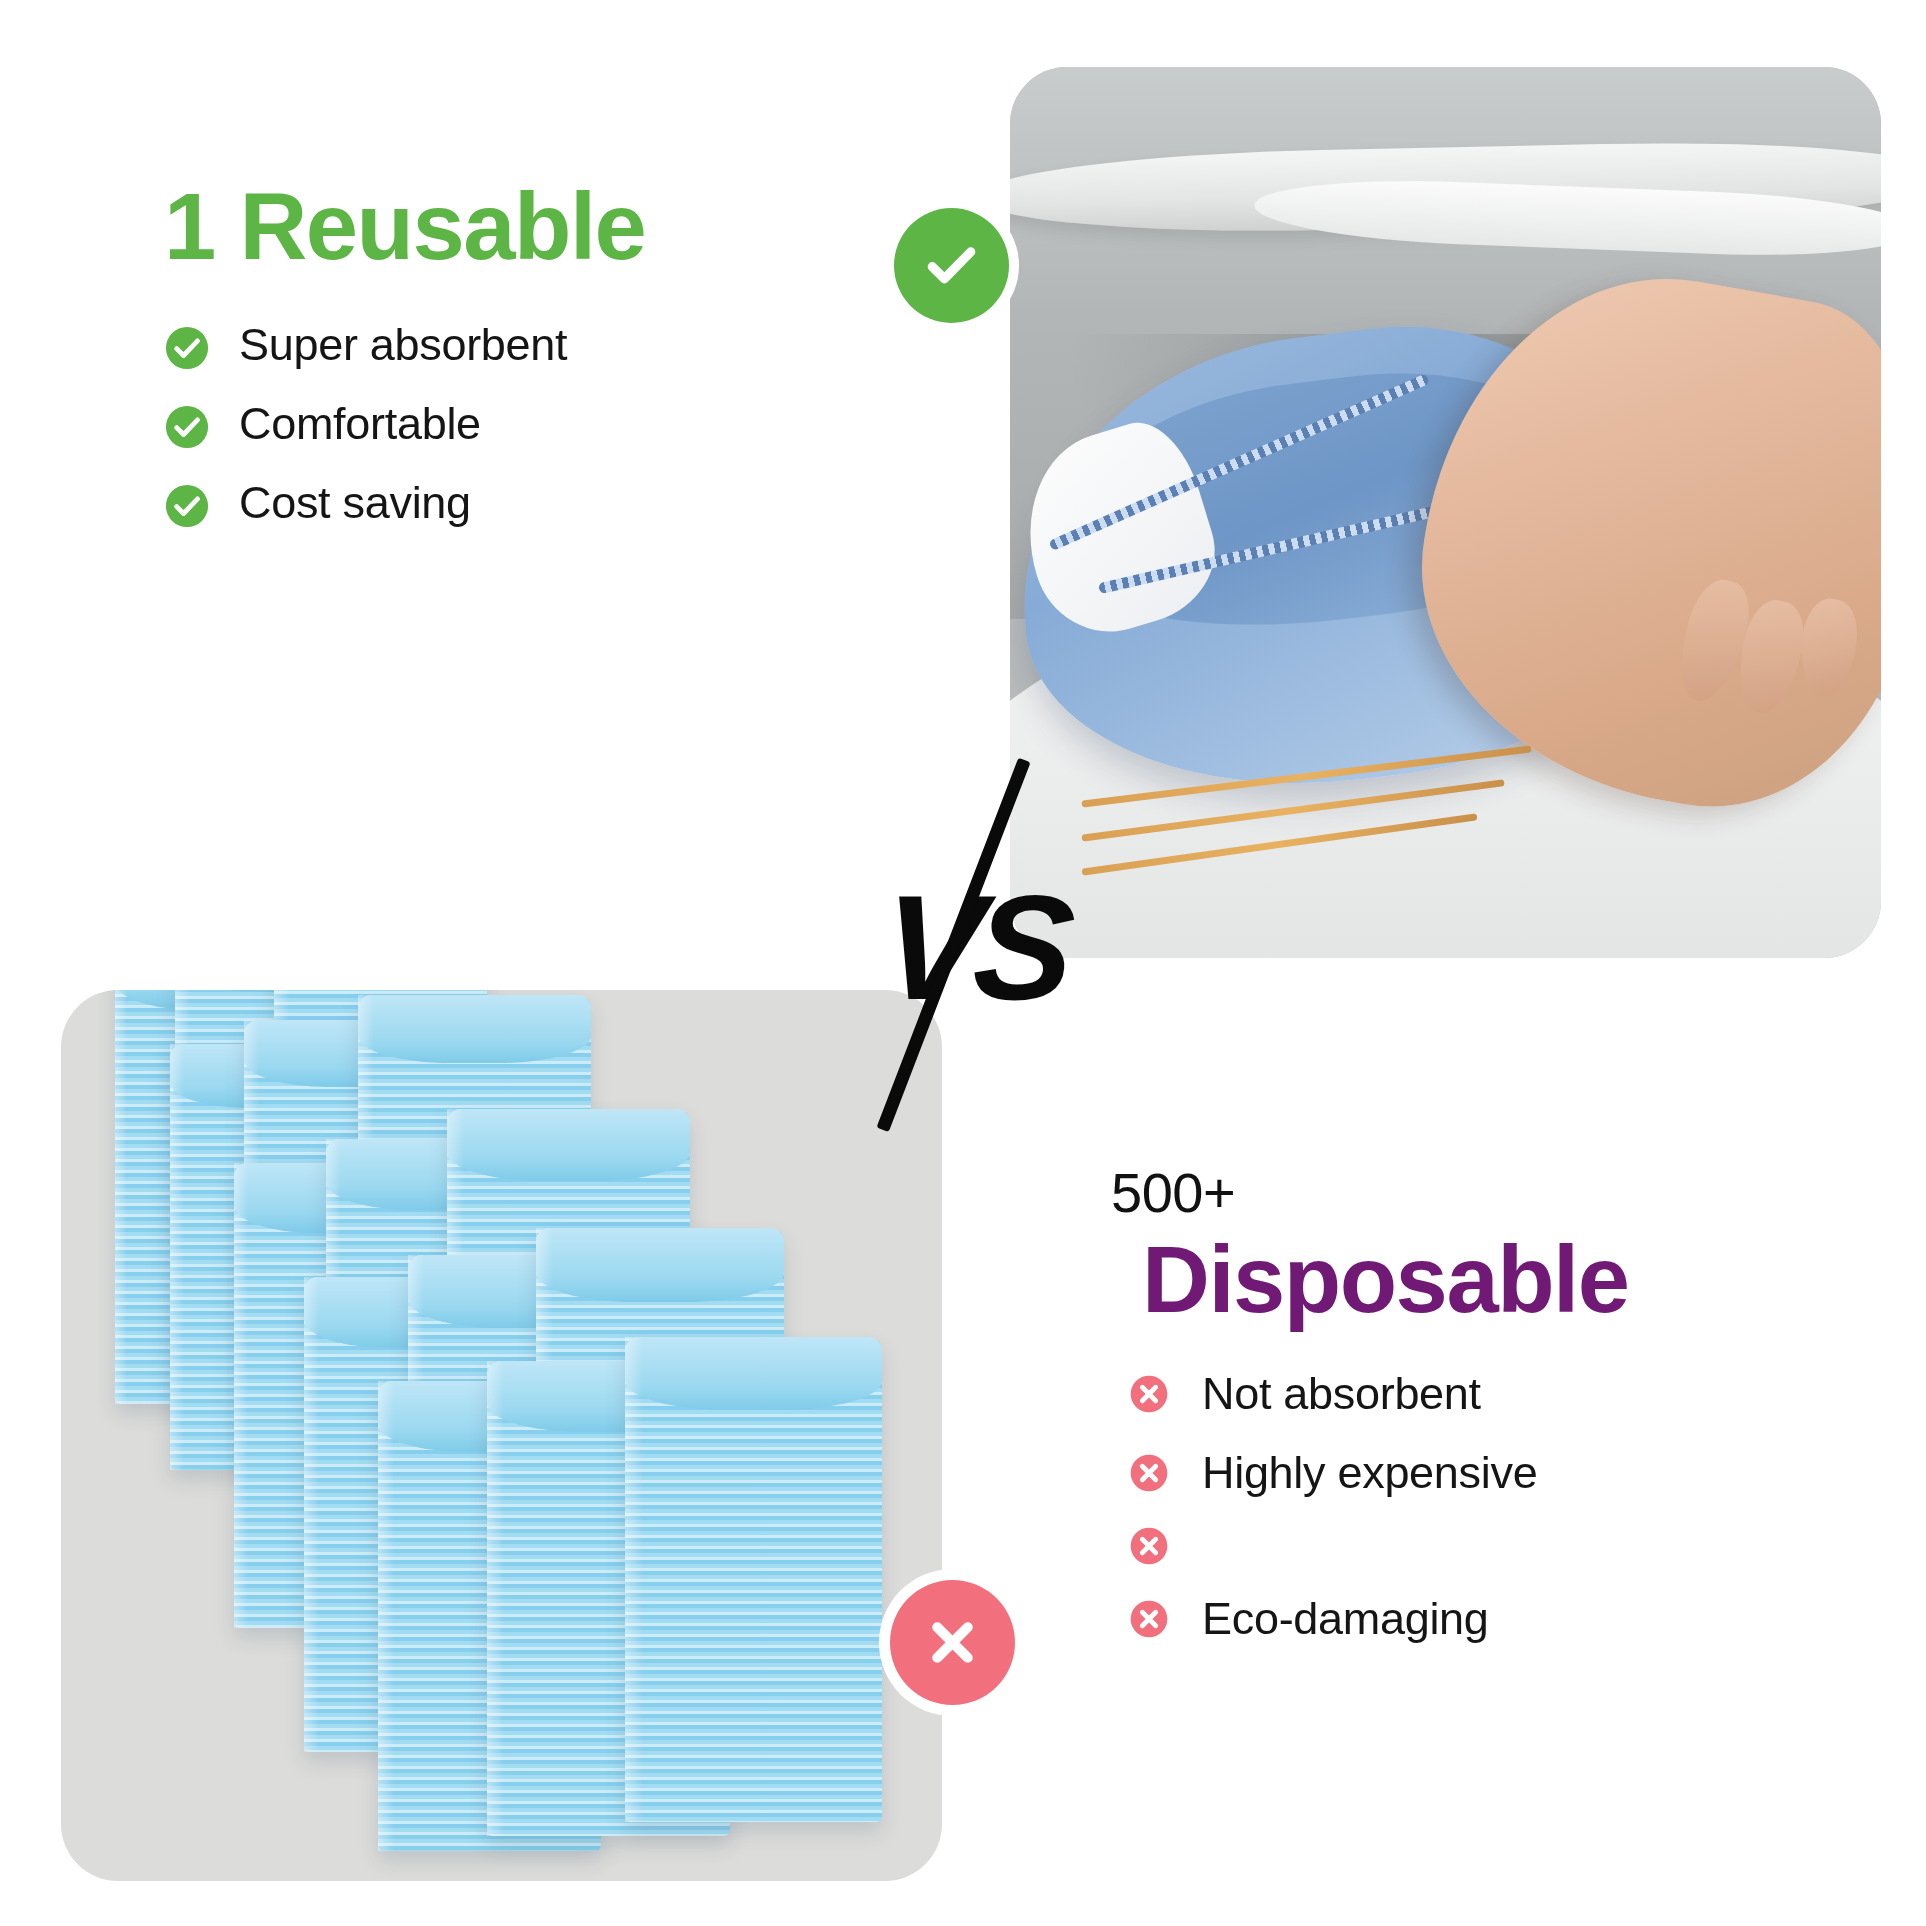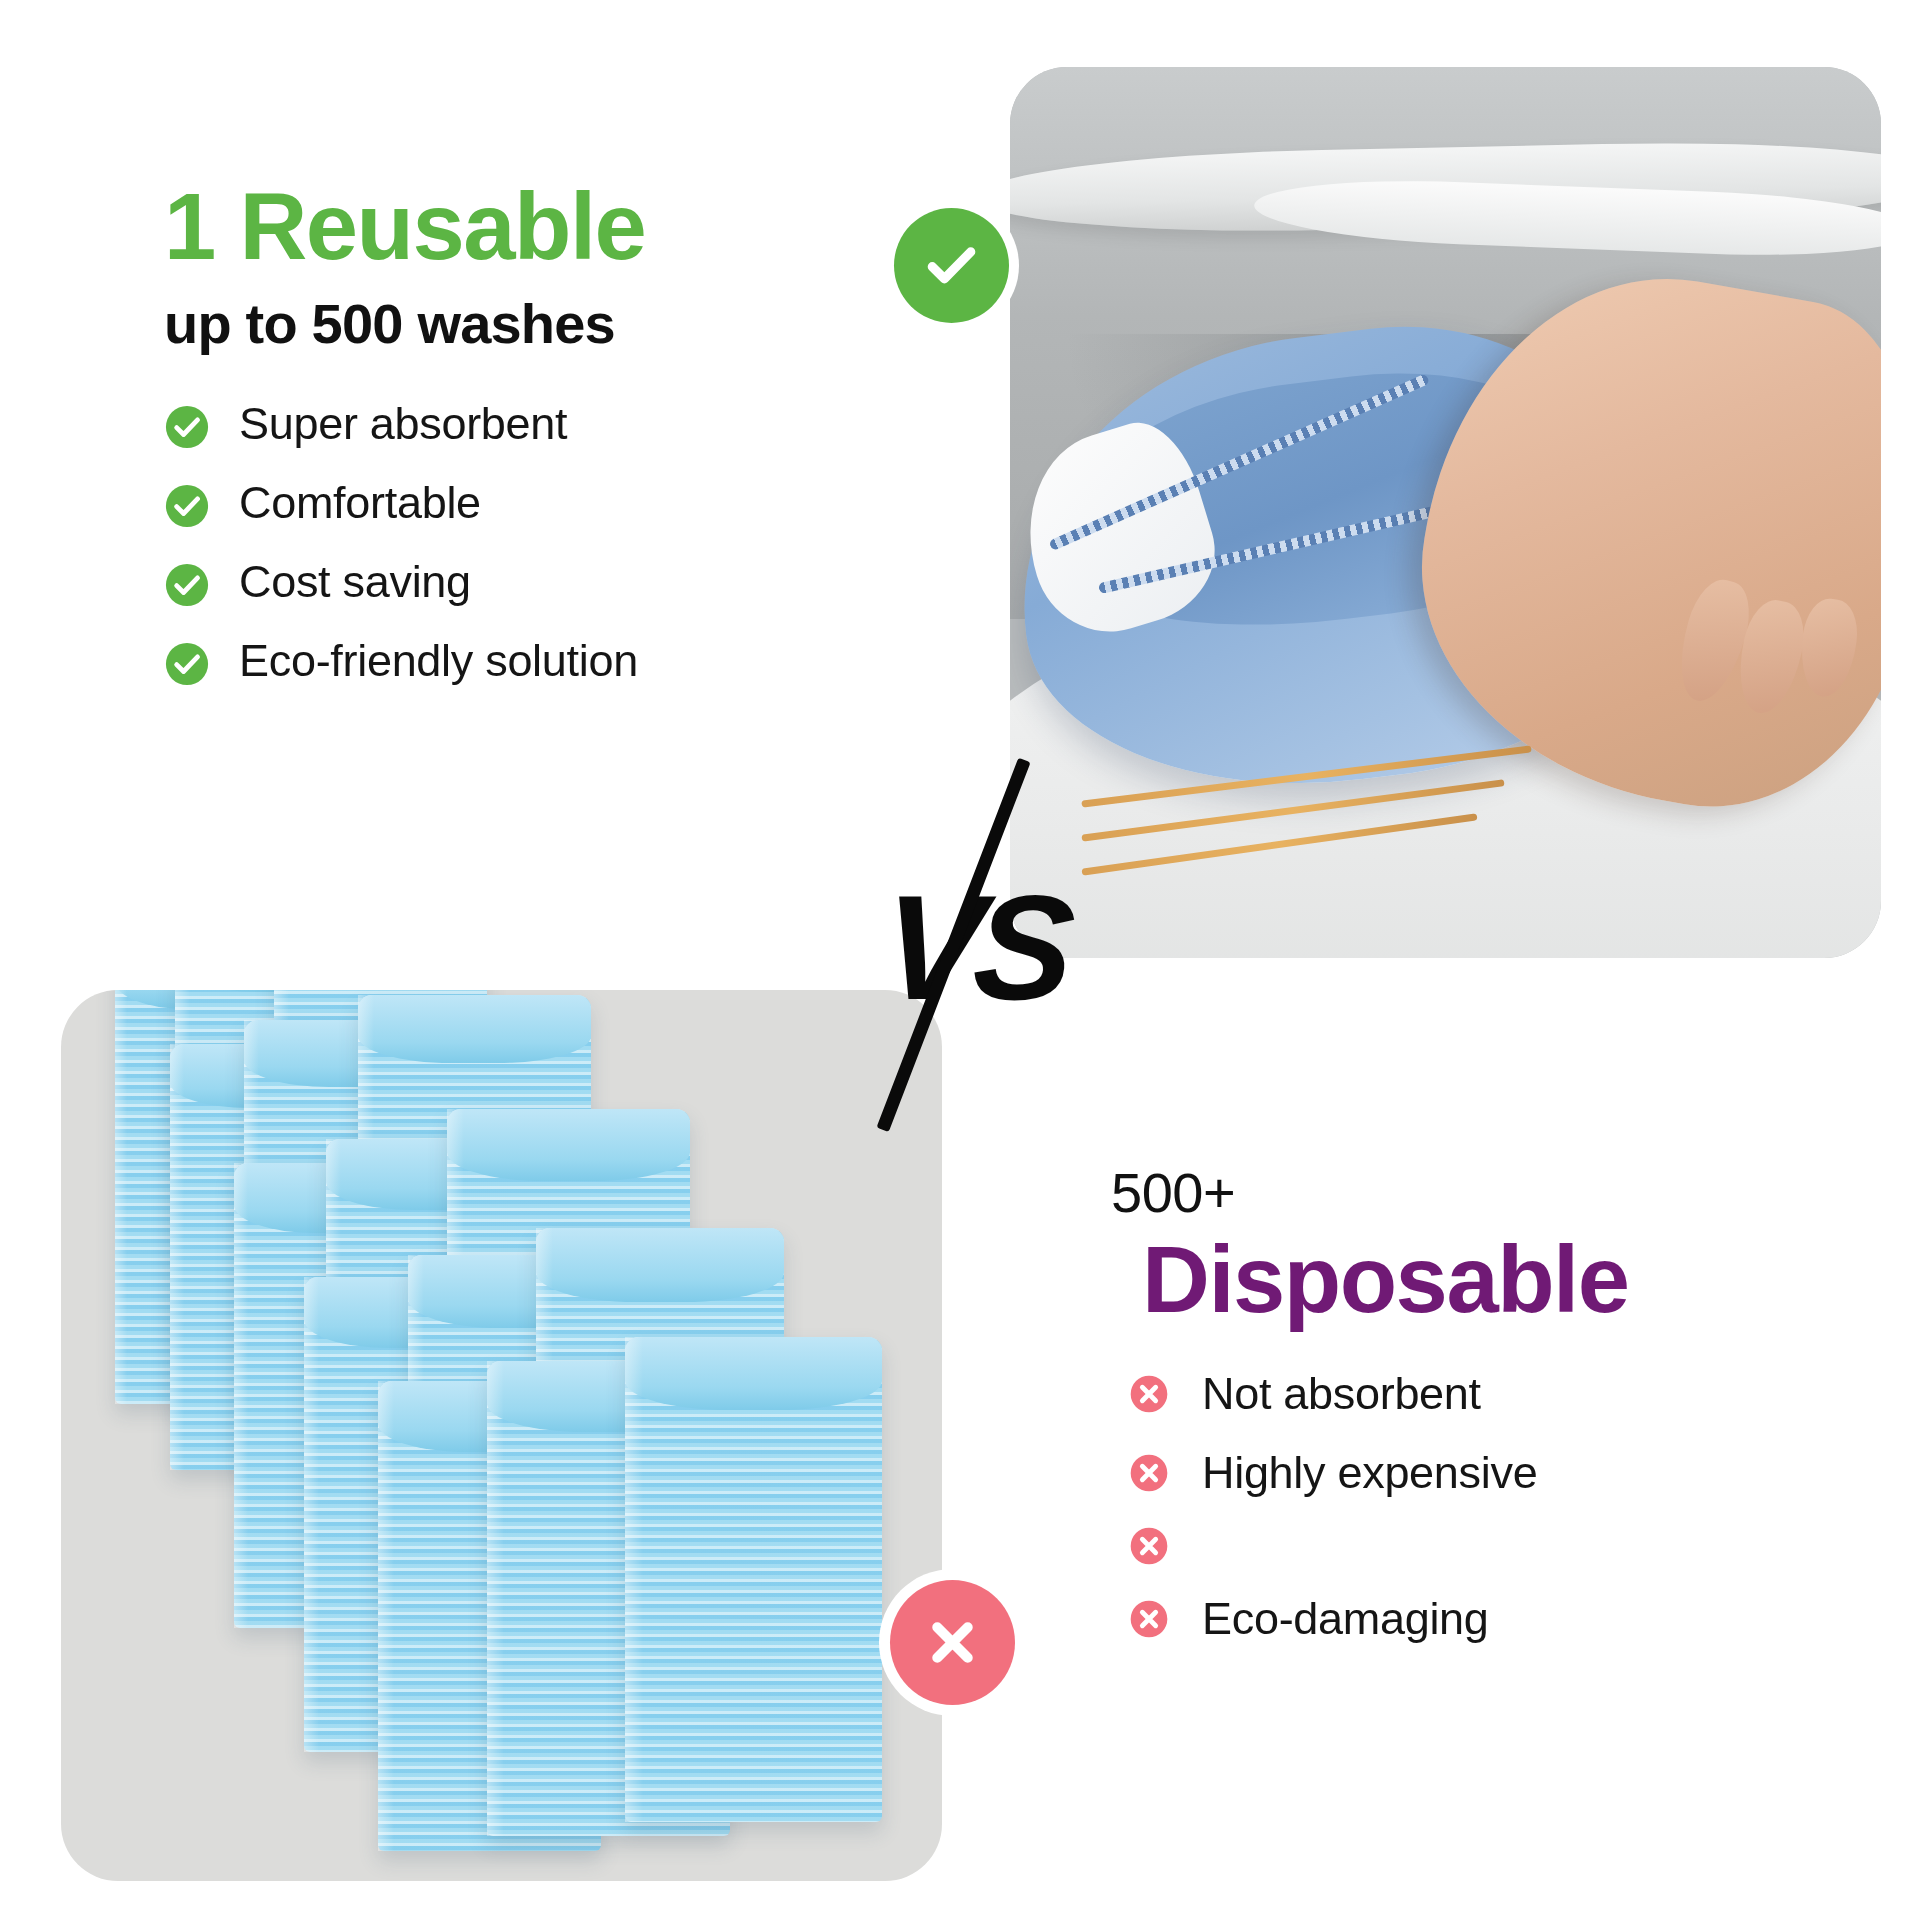--- a/index.html
+++ b/index.html
@@ -279,21 +279,20 @@
   <div class="badge badge-x">
     <div class="badge-inner">
       <svg width="73" height="73" viewBox="0 0 24 24" aria-hidden="true">
         <path d="M7 7l10 10M17 7L7 17" fill="none" stroke="#ffffff" stroke-width="3.3" stroke-linecap="round"></path>
       </svg>
     </div>
   </div>
 
   <div class="reusable-block">
     <div class="title-green">1 Reusable</div>
-    <div class="subtitle-black">up to 500 washes</div>
 
     <div class="feature-list">
 
       <div class="feature-row f-green">
         <span class="feature-ic">
           <svg width="46" height="46" viewBox="0 0 24 24">
             <circle cx="12" cy="12" r="11" fill="#5CB544"></circle>
             <path d="M6.6 12.3l3.6 3.6 7.3-7.6" fill="none" stroke="#ffffff" stroke-width="2.5" stroke-linecap="round" stroke-linejoin="round"></path>
           </svg>
         </span>
@@ -313,29 +312,20 @@
       <div class="feature-row f-green">
         <span class="feature-ic">
           <svg width="46" height="46" viewBox="0 0 24 24">
             <circle cx="12" cy="12" r="11" fill="#5CB544"></circle>
             <path d="M6.6 12.3l3.6 3.6 7.3-7.6" fill="none" stroke="#ffffff" stroke-width="2.5" stroke-linecap="round" stroke-linejoin="round"></path>
           </svg>
         </span>
         <span class="feature-txt">Cost saving</span>
       </div>
 
-      <div class="feature-row f-green">
-        <span class="feature-ic">
-          <svg width="46" height="46" viewBox="0 0 24 24">
-            <circle cx="12" cy="12" r="11" fill="#5CB544"></circle>
-            <path d="M6.6 12.3l3.6 3.6 7.3-7.6" fill="none" stroke="#ffffff" stroke-width="2.5" stroke-linecap="round" stroke-linejoin="round"></path>
-          </svg>
-        </span>
-        <span class="feature-txt">Eco-friendly solution</span>
-      </div>
 
     </div>
   </div>
 
   <div class="disposable-block">
     <div class="count-black">500+</div>
     <div class="title-pink">Disposable</div>
 
     <div class="neg-list">
 

